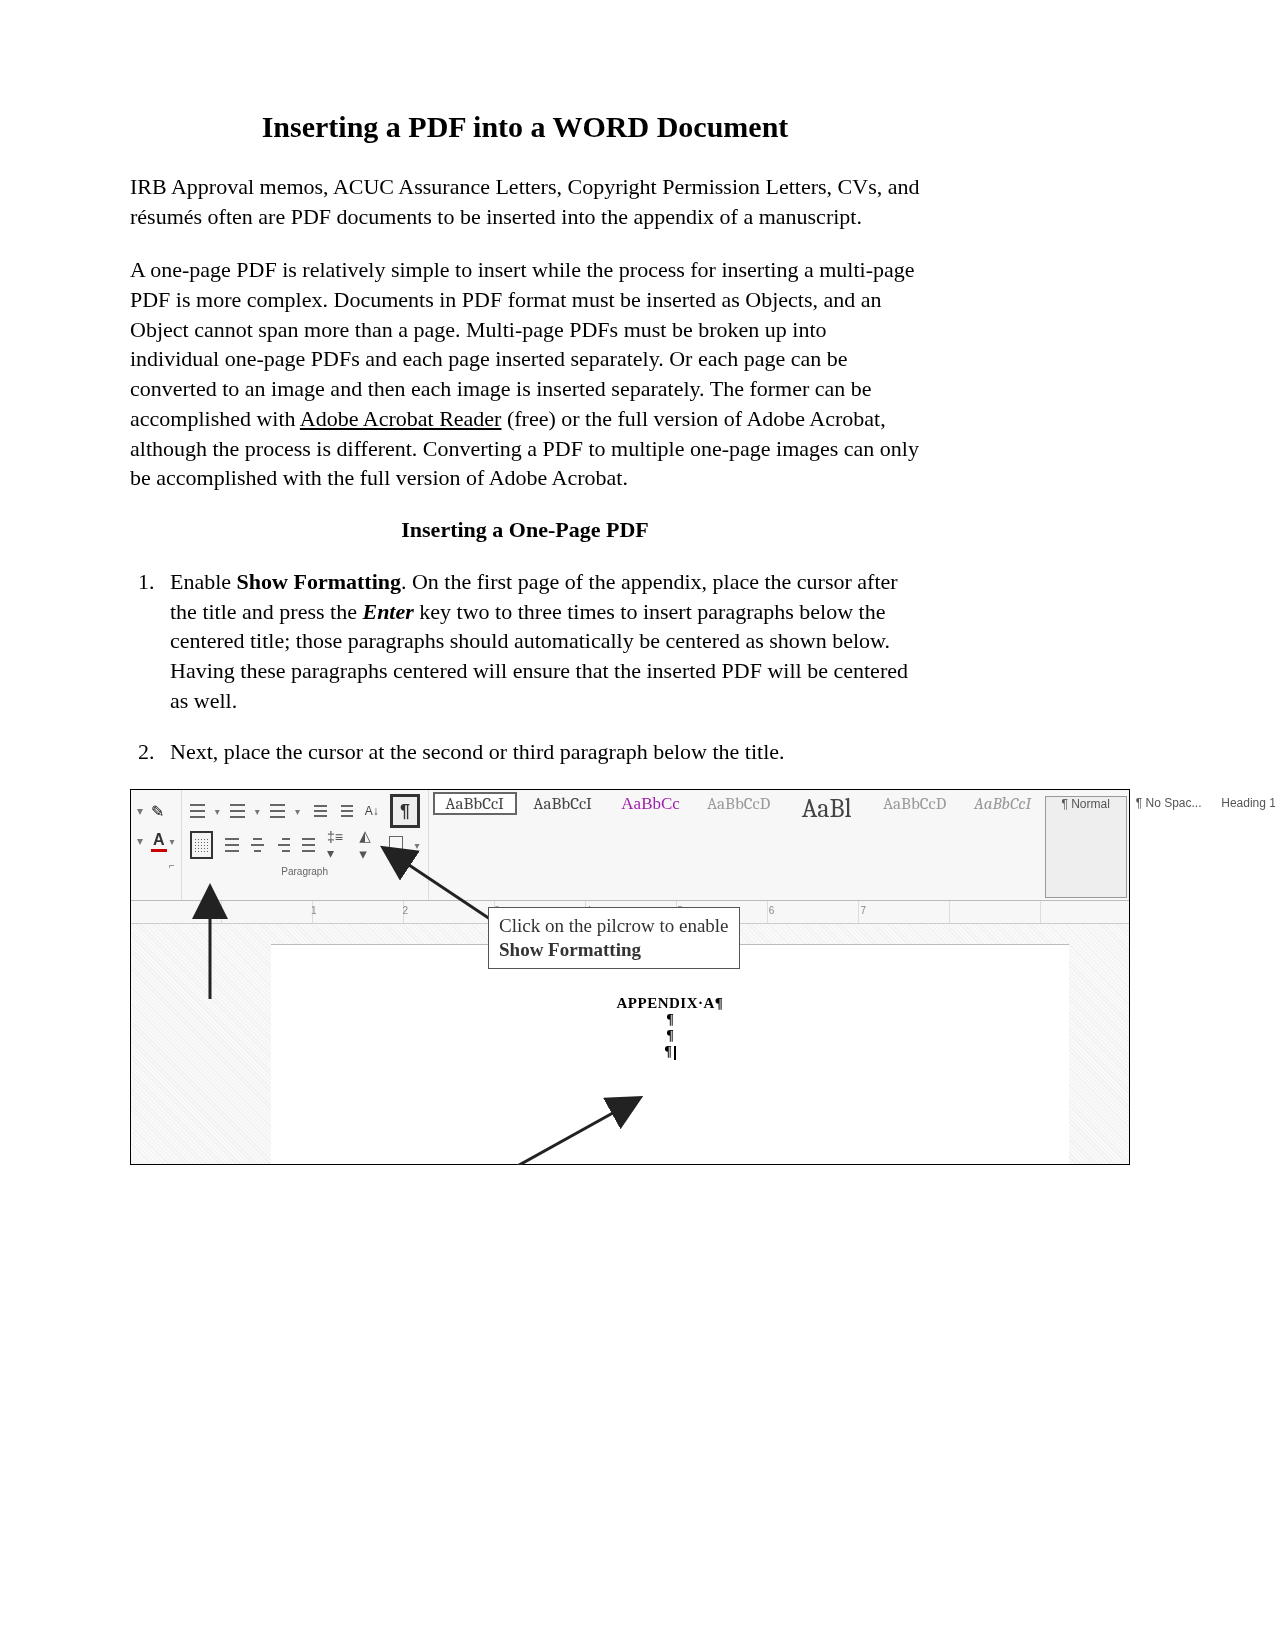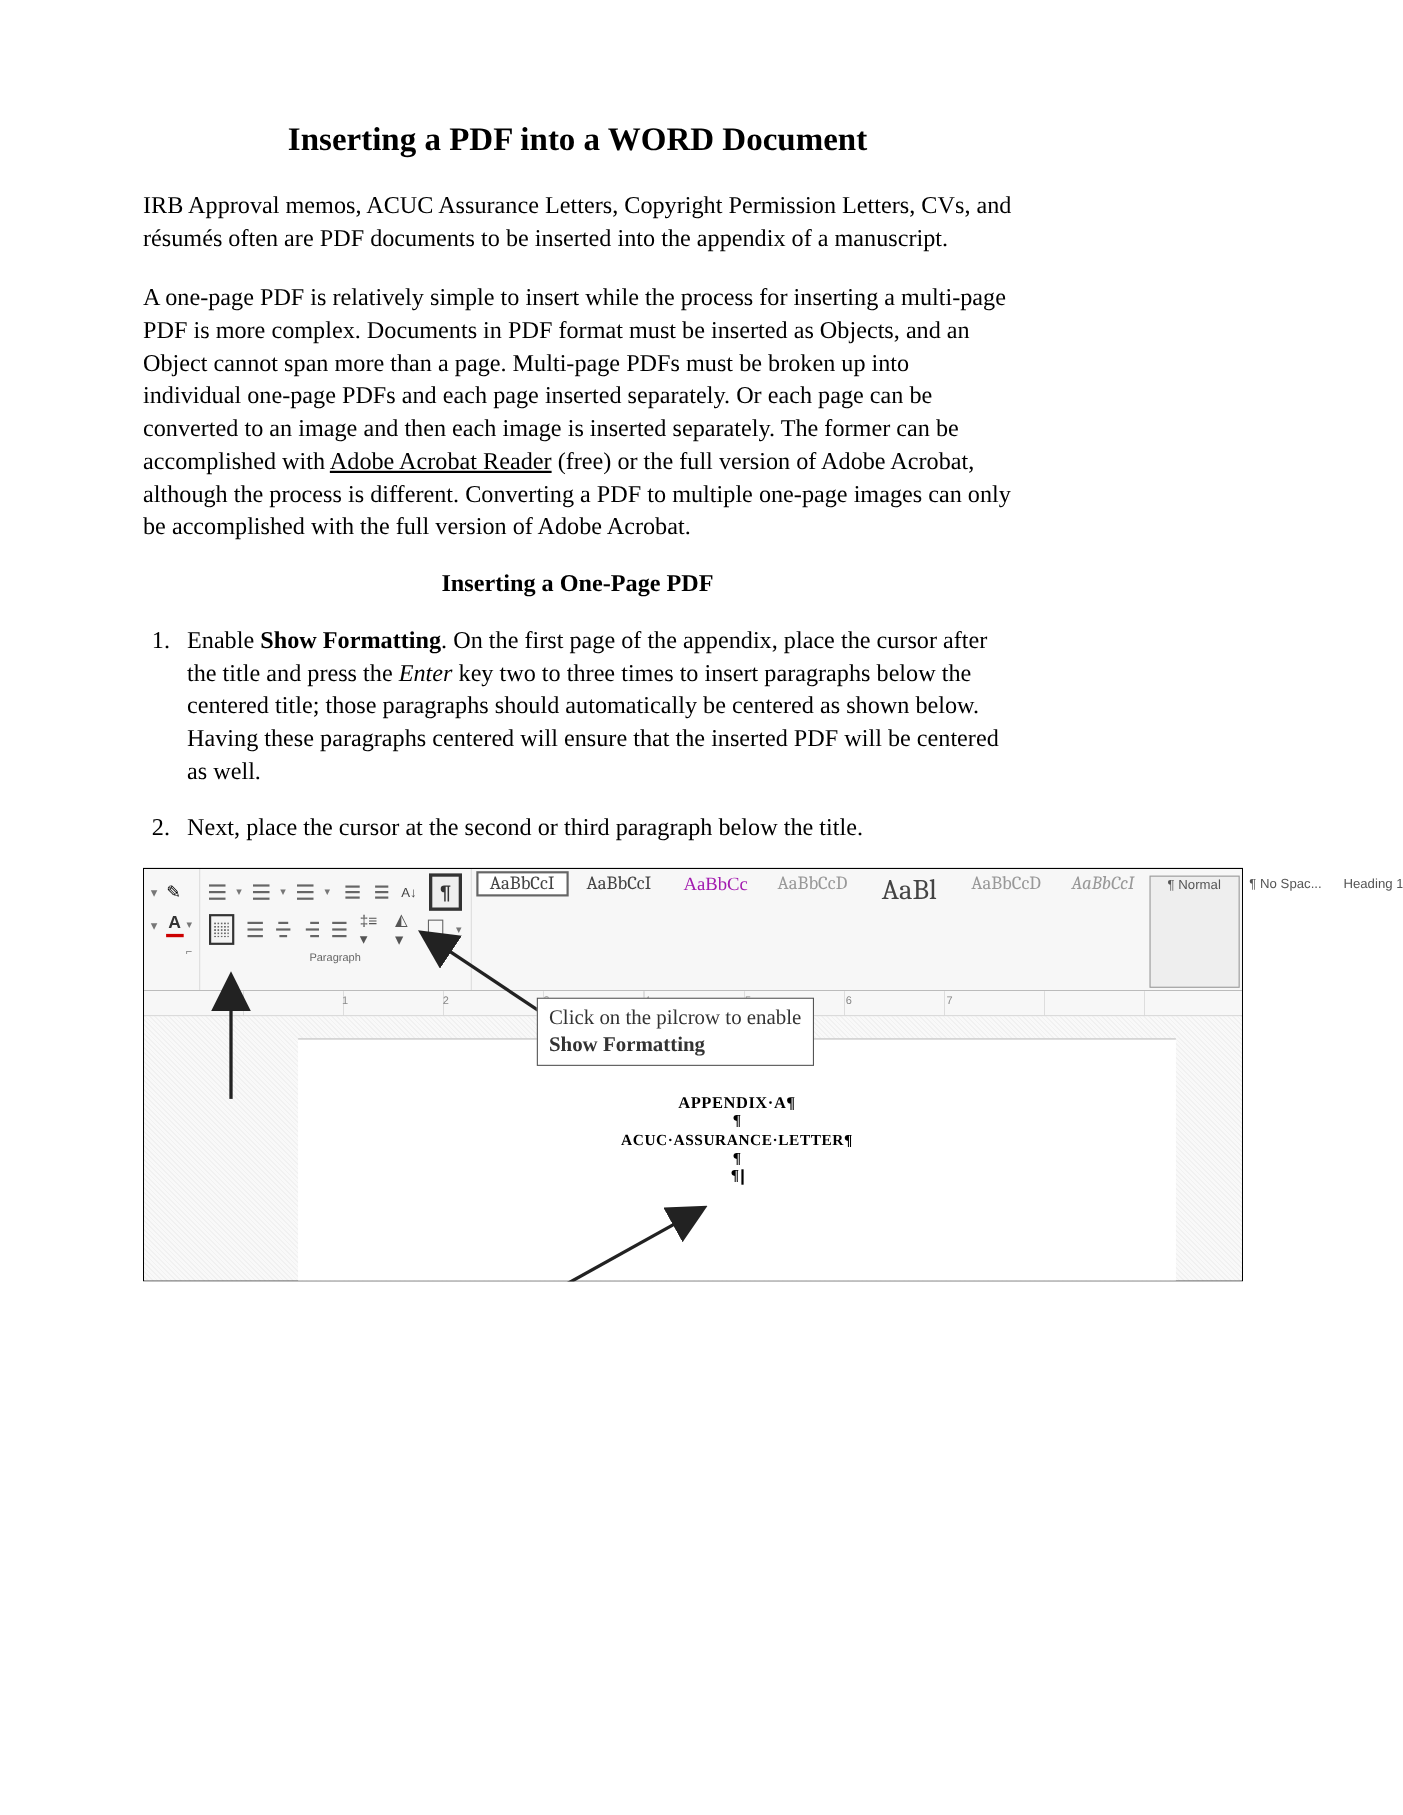--- a/index.html
+++ b/index.html
@@ -38,21 +38,21 @@
   ol.steps {
     font-size: 22px;
     line-height: 1.35;
     margin: 0 0 10px 0;
     padding-left: 30px;
   }
   ol.steps > li {
     margin-bottom: 22px;
     padding-left: 10px;
   }
-  em { font-style: italic; }
+  em { font-style: italic; font-weight: bold; }
   strong { font-weight: bold; }
 
   
   .figure-wrap {
     position: relative;
     width: 1000px;
     margin-left: 0;
   }
   .word-window {
     border: 1.5px solid #000;
@@ -357,21 +357,20 @@
           <span>5</span>
           <span>6</span>
           <span>7</span>
         </div>
       </div>
 
       <div class="doc-area">
         <div class="doc-page">
           <div class="doc-line">APPENDIX·A¶</div>
           <div class="doc-pil">¶</div>
-          <div class="doc-line2">ACUC·ASSURANCE·LETTER¶</div>
           <div class="doc-pil">¶</div>
           <div class="doc-pil"><span>¶</span><span class="cursor-mark"></span></div>
         </div>
       </div>
     </div>
 
     <div class="overlay">
       <svg class="arrows" width="1000" height="480">
         <defs>
           <marker id="ah" markerWidth="12" markerHeight="12" refX="10" refY="6" orient="auto">

